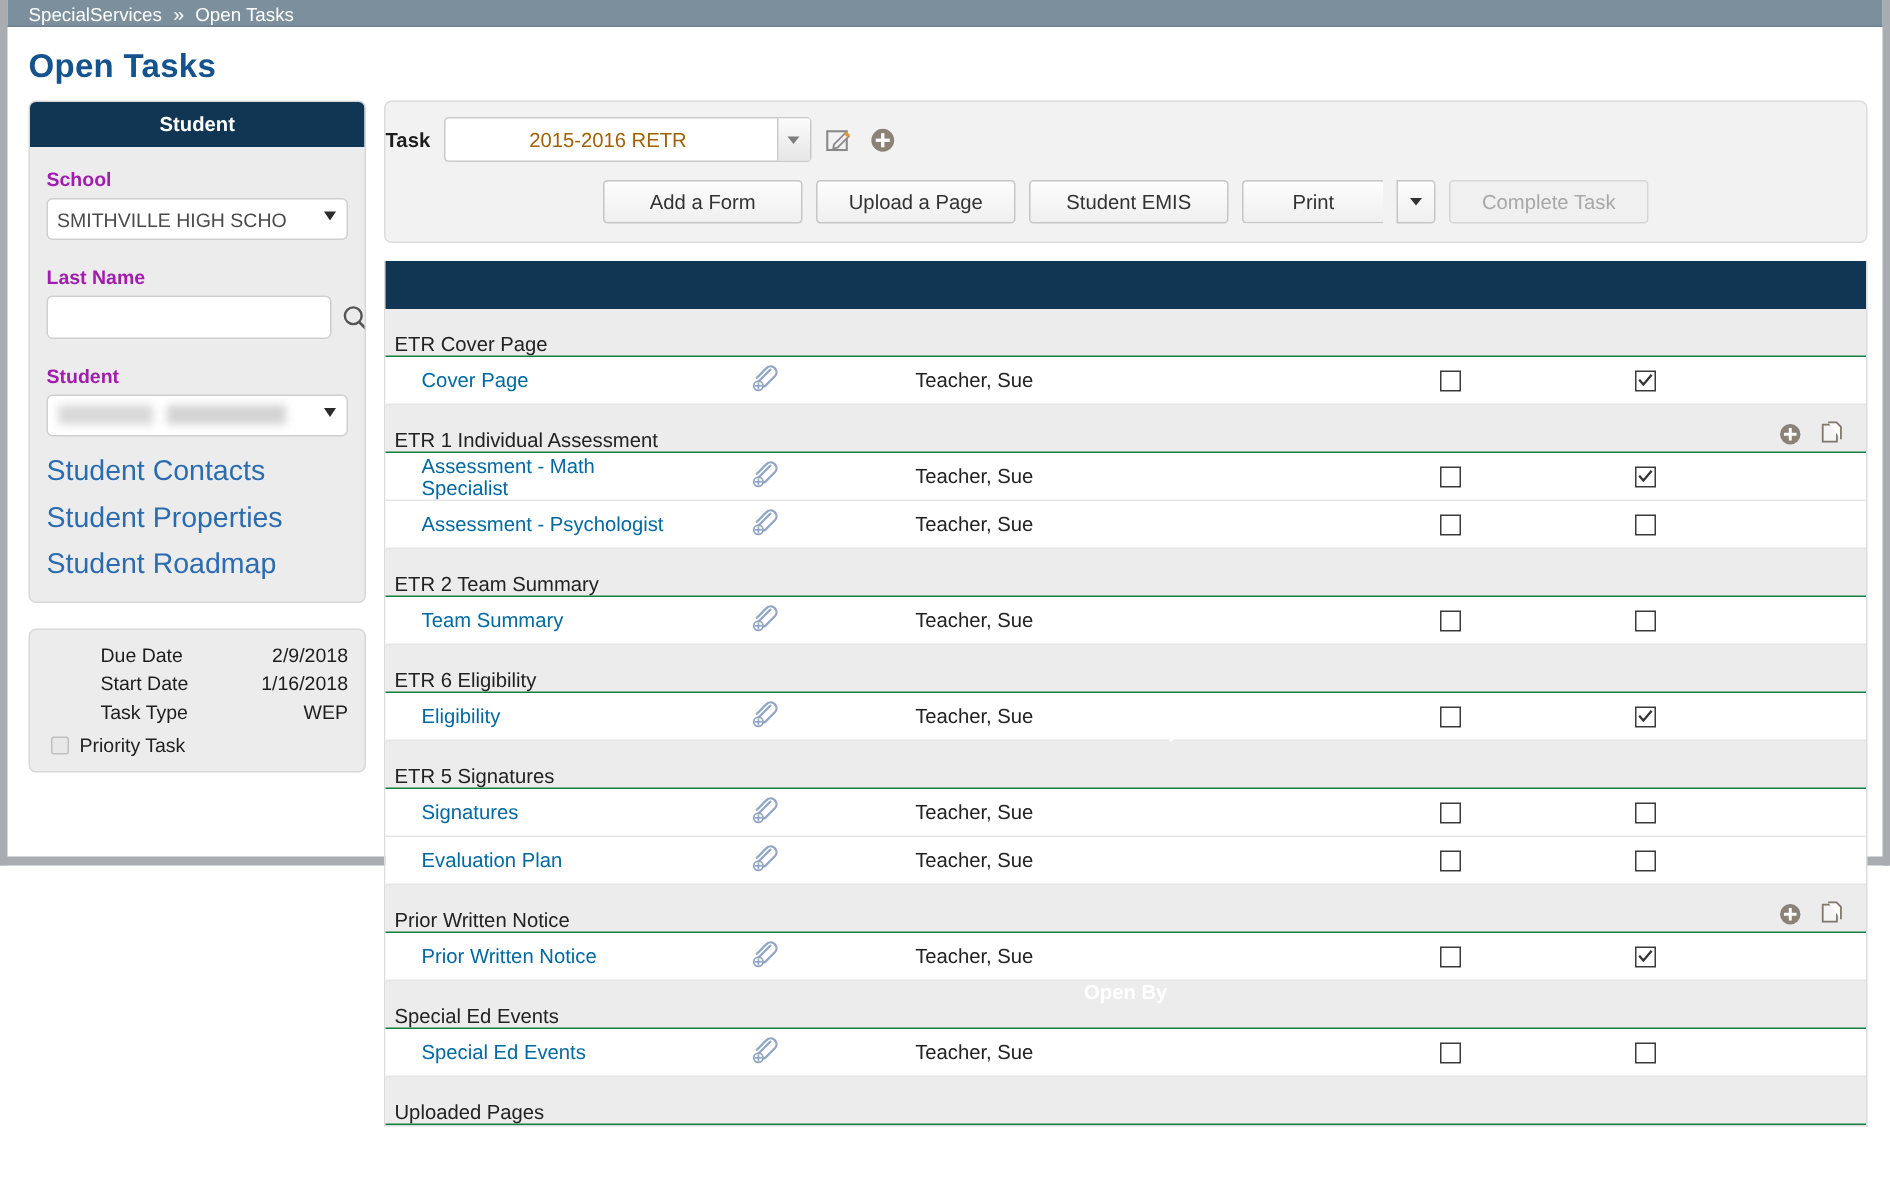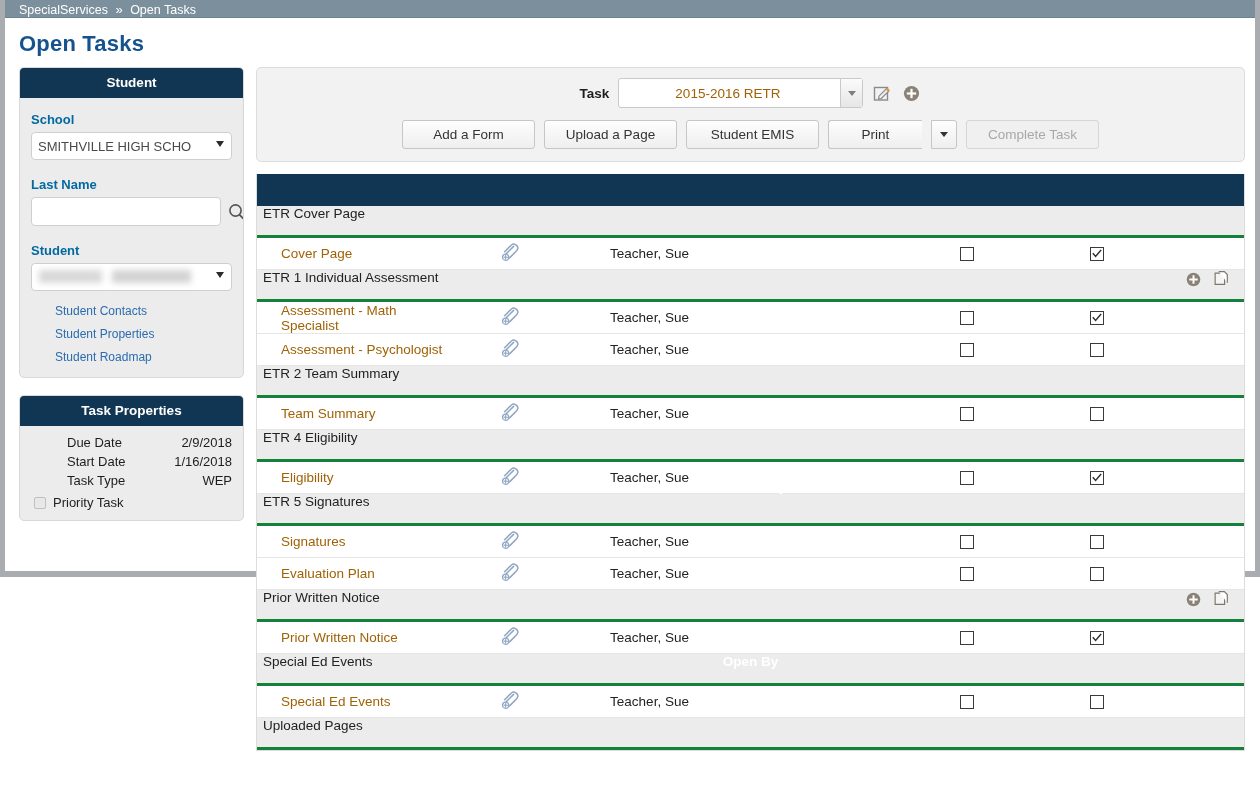--- a/index.html
+++ b/index.html
@@ -57,21 +57,21 @@
   }
   .panel-head {
     background:#103653;
     color:#ffffff;
     font-weight:bold;
     font-size:13.5px;
     text-align:center;
     padding:7px 0 8px 0;
   }
   .panel-body { padding:9px 11px 13px 11px; }
-  .field-label { font-weight:bold; font-size:13px; color:#0369a1; margin:5px 0 5px 0; }
+  .field-label { font-weight:bold; font-size:13px; color:#a21caf; margin:5px 0 5px 0; }
   select.styled {
     width:100%;
     height:28px;
     font-family:"Liberation Sans", sans-serif;
     font-size:13px;
     color:#4a4a4a;
     border:1px solid #cfcfcf;
     border-radius:4px;
     background:#ffffff;
     padding:0 6px;
@@ -100,24 +100,23 @@
   .search-icon { width:20px; height:20px; flex:0 0 20px; }
   .blur-value {
     position:absolute; left:8px; top:7px; right:28px; height:13px;
     background:linear-gradient(90deg,#d8d8d8 0 38%, #ffffff 38% 44%, #d3d3d3 44% 92%, #fff 92% 100%);
     filter:blur(3px);
     pointer-events:none;
   }
   .side-link {
     display:block;
     color:#2b6cb0;
-    font-size:12px;
+    font-size:19px;
     text-decoration:none;
     margin-top:9px;
-    margin-left:24px;
   }
   .side-link:first-of-type { margin-top:13px; }
 
   .prop-row { display:flex; justify-content:space-between; font-size:13px; padding:2px 0; }
   .prop-row .k { color:#1d1d1d;margin-left:36px; }
   .prop-row .v { color:#1d1d1d; }
   .priority-row { display:flex; align-items:center; gap:7px; margin-top:5px; padding-left:3px;}
   .cb-disabled {
     width:12px;height:12px;border:1px solid #c0c0c0;background:#e8e8e8;border-radius:2px;
   }
@@ -125,21 +124,21 @@
   
   #right-col { flex:1 1 auto; min-width:0; }
 
   #toolbar {
     background:#f2f2f2;
     border:1px solid #dcdcdc;
     border-radius:5px;
     padding:10px 0 12px 0;
     margin-bottom:12px;
   }
-  .tb-row1 { display:flex; align-items:center; justify-content:center; gap:9px; }
+  .tb-row1 { display:flex; align-items:center; justify-content:flex-start; gap:9px; }
   .tb-label { font-weight:bold; font-size:13.5px; color:#1d1d1d; }
   .task-select {
     position:relative;
     width:245px; height:30px;
     border:1px solid #c9c9c9;
     border-radius:3px;
     background:#ffffff;
   }
   .task-select .val {
     position:absolute; left:0; right:26px; top:0; bottom:0;
@@ -198,37 +197,37 @@
   .col-name { flex:0 0 200px; padding-left:6px; }
   .col-clip { flex:0 0 105px; }
   .col-created { flex:0 0 175px; text-align:center; }
   .col-open { flex:0 0 175px; text-align:center; }
   .col-print { flex:0 0 110px; display:flex; align-items:center; justify-content:center; gap:8px; }
   .col-completed { flex:0 0 150px; display:flex; align-items:center; justify-content:center; gap:8px; }
   .col-actions { flex:1 1 auto; display:flex; align-items:center; justify-content:flex-end; gap:10px; padding-right:14px; }
   .hdr-cb { width:13px; height:13px; background:#ffffff; display:inline-block; }
 
   .group-row {
-    display:flex; align-items:flex-start;
+    display:flex; align-items:flex-end;
     background:#ececec;
     height:32px;
     font-size:13.5px;
     color:#222;
-    border-bottom:3px solid #15803d;
+    border-bottom:1px solid #15803d;
   }
   .group-row .gname { padding-left:6px; }
   .item-row {
     display:flex; align-items:center;
     background:#ffffff;
     height:32px;
     font-size:13.5px;
     border-bottom:1px solid #e6e6e6;
   }
   .item-row .iname { padding-left:24px; }
-  .item-row .iname a { color:#a16207; text-decoration:none; }
+  .item-row .iname a { color:#0369a1; text-decoration:none; }
   .cell-center { display:flex; align-items:center; justify-content:center; }
   .cb {
     width:14px;height:14px;
     border:1px solid #3a3a3a;
     background:#fff;
     display:inline-flex; align-items:center; justify-content:center;
   }
   .cb svg { display:block; }
 </style>
 </head>
@@ -280,21 +279,20 @@
             <span class="caret"></span>
           </div>
 
           <a class="side-link" href="#">Student Contacts</a>
           <a class="side-link" href="#">Student Properties</a>
           <a class="side-link" href="#">Student Roadmap</a>
         </div>
       </div>
 
       <div class="panel">
-        <div class="panel-head">Task Properties</div>
         <div class="panel-body" style="padding:7px 11px 10px 11px;">
           <div class="prop-row">
             <span class="k">Due Date</span>
             <span class="v">2/9/2018</span>
           </div>
           <div class="prop-row">
             <span class="k">Start Date</span>
             <span class="v">1/16/2018</span>
           </div>
           <div class="prop-row">
@@ -484,21 +482,21 @@
               <div class="col-open"></div>
               <div class="col-print cell-center">
                 <span class="cb"></span>
               </div>
               <div class="col-completed cell-center">
                 <span class="cb"></span>
               </div>
               <div class="col-actions"></div>
             </div>
             <div class="group-row">
-              <div class="gname col-name">ETR 4 Eligibility</div>
+              <div class="gname col-name">ETR 6 Eligibility</div>
               <div class="col-clip"></div>
               <div class="col-created"></div>
               <div class="col-open"></div>
               <div class="col-print"></div>
               <div class="col-completed"></div>
               <div class="col-actions"></div>
             </div>
             <div class="item-row">
               <div class="iname col-name"><a href="#">Eligibility</a></div>
               <div class="col-clip cell-center">

